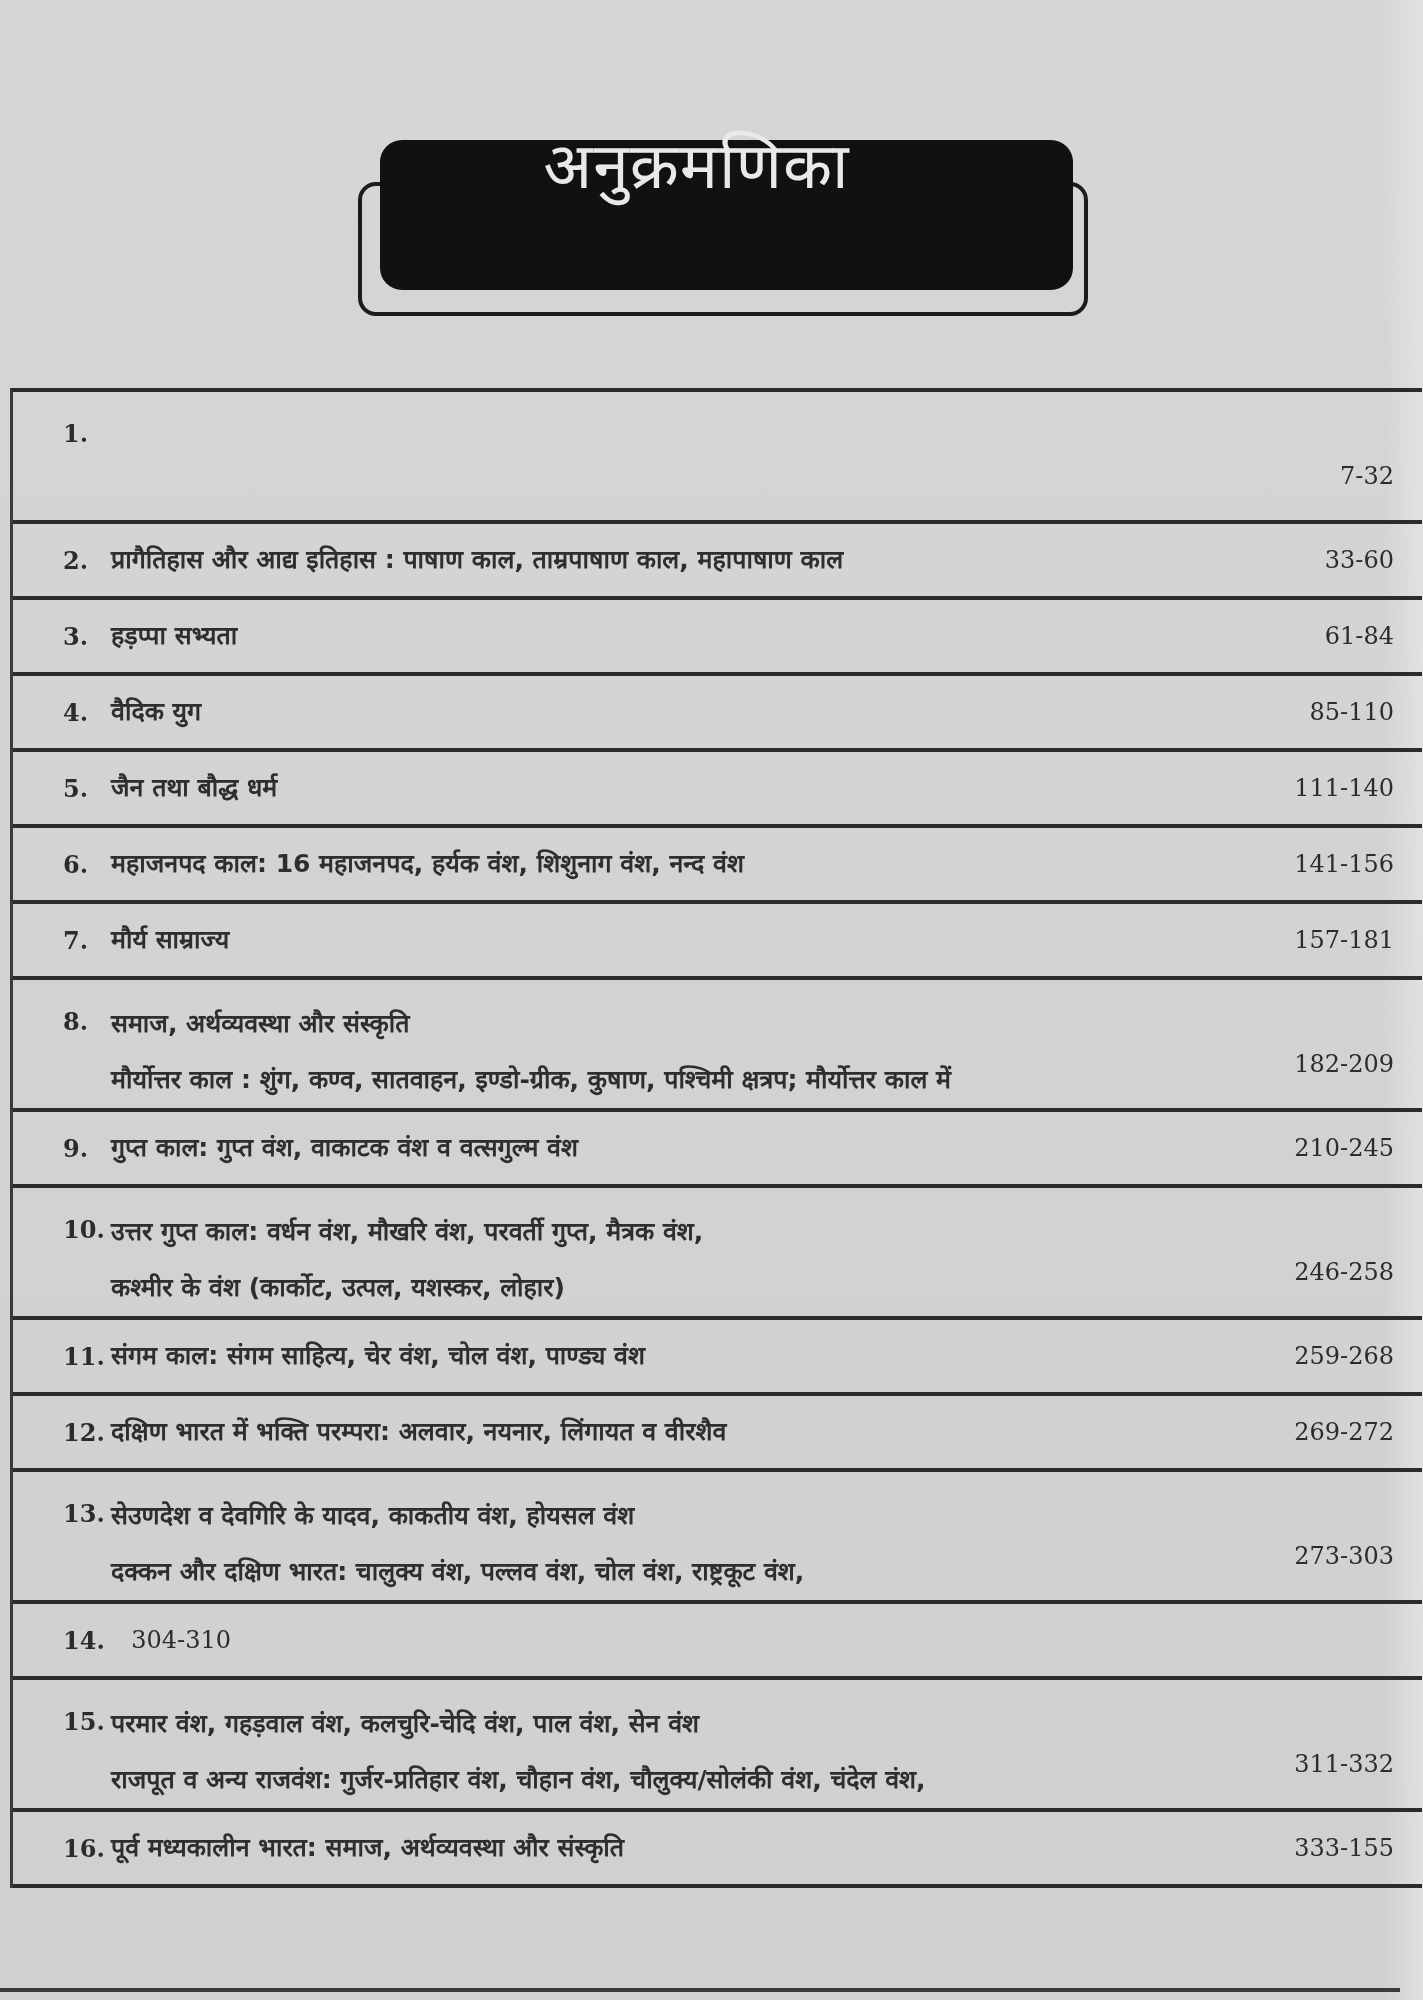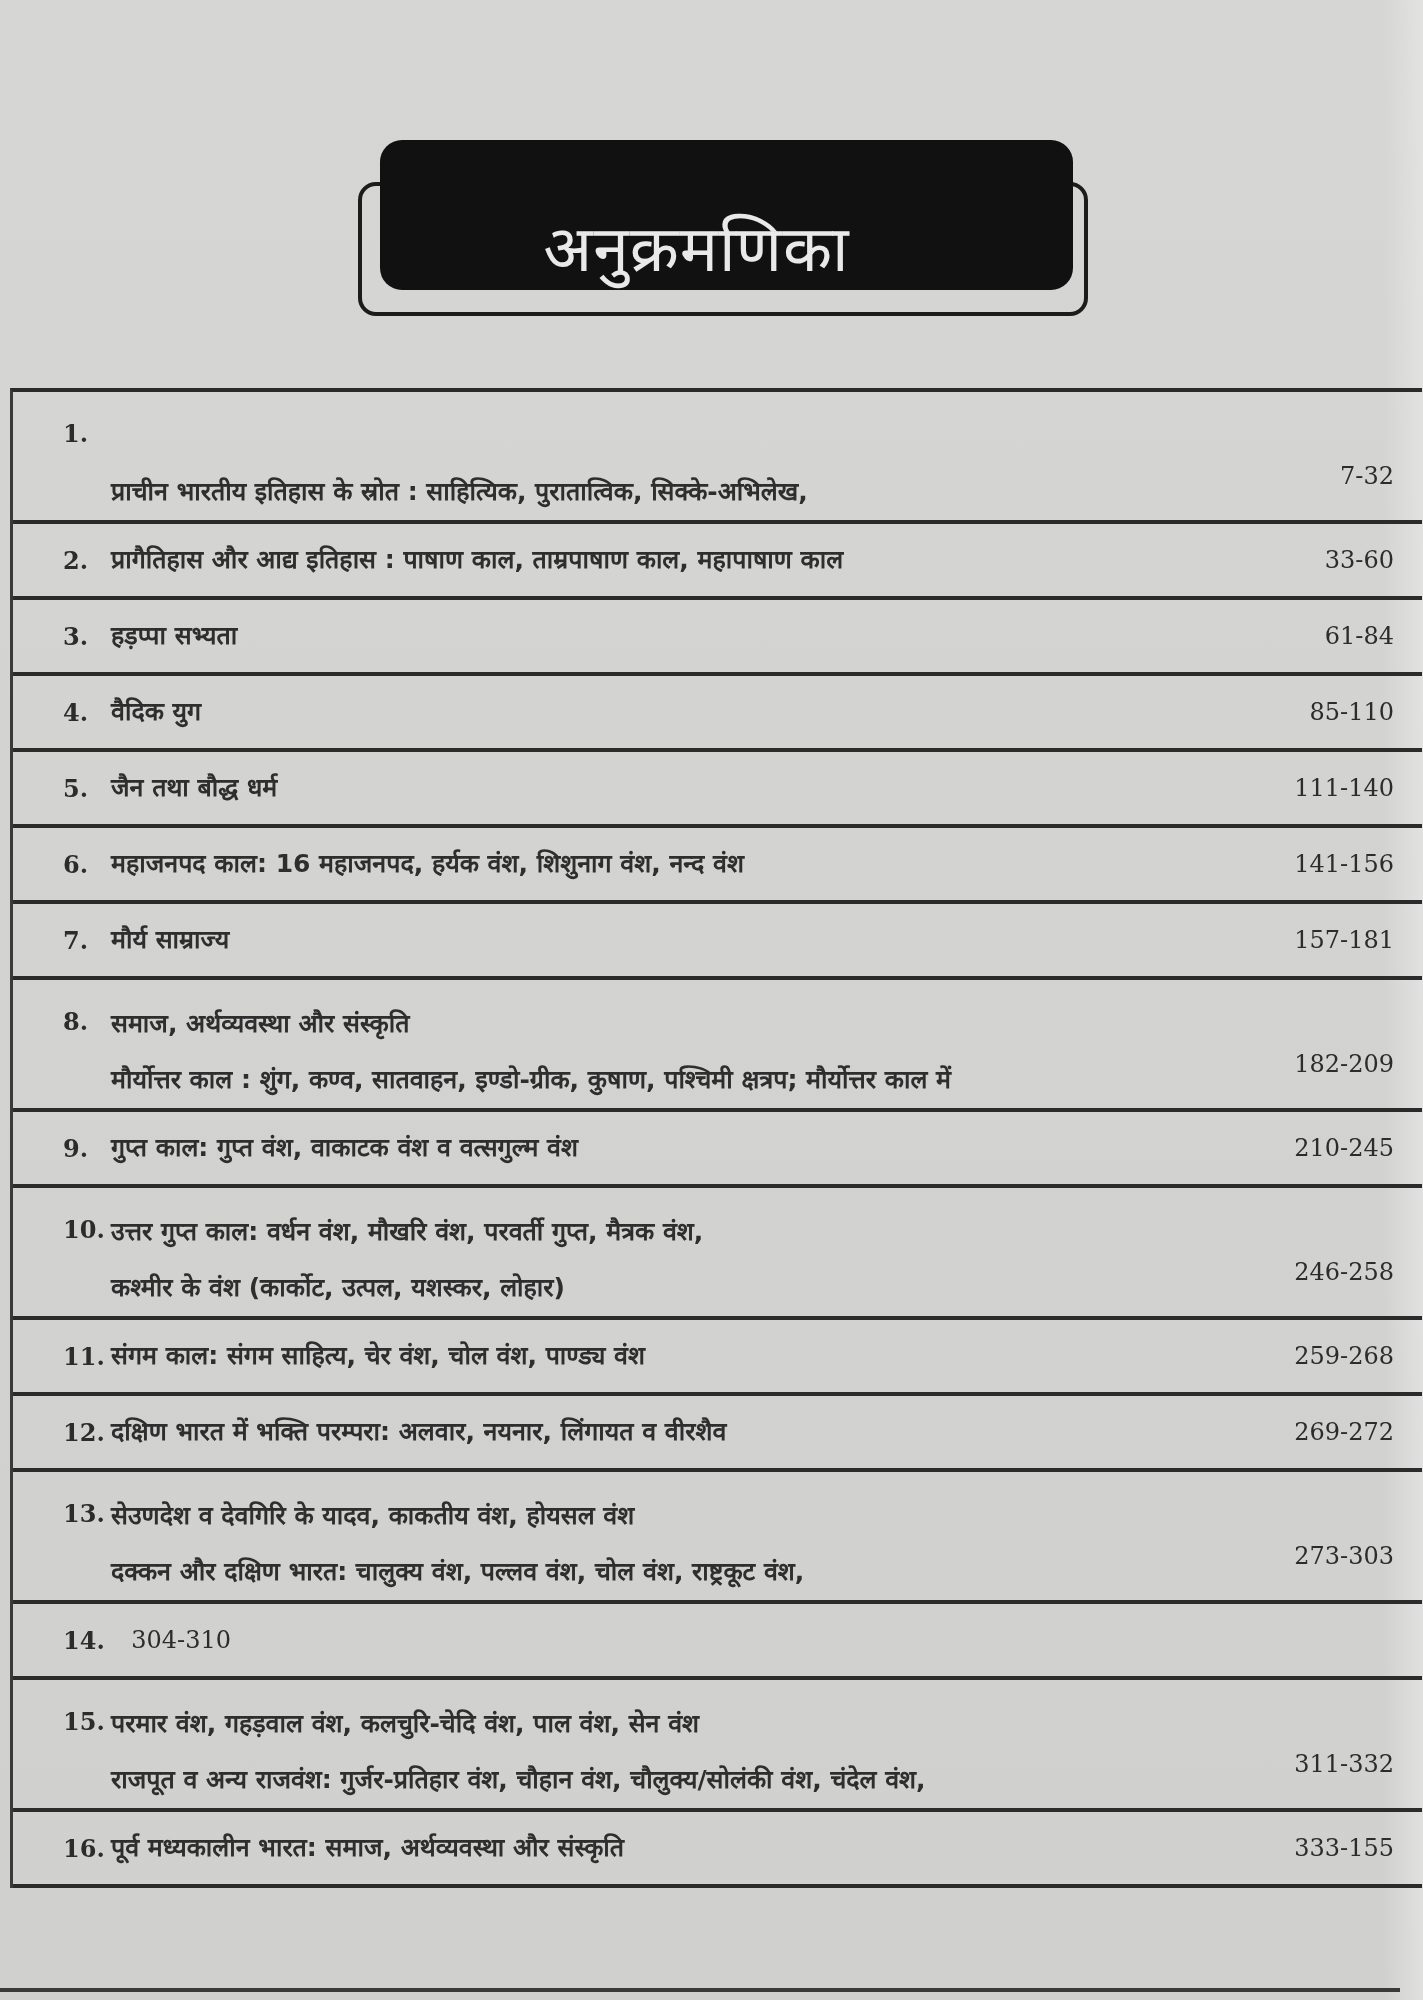--- a/index.html
+++ b/index.html
@@ -37,21 +37,21 @@
       border-radius: 18px;
       box-sizing: border-box;
     }
     .title-badge {
       position: absolute;
       left: 22px; top: 0;
       width: 693px; height: 150px;
       background: #111111;
       border-radius: 22px;
       display: flex;
-      align-items: flex-end;
+      align-items: flex-start;
       justify-content: center;
     }
     .title-text {
       color: #e9e9e9;
       font-family: "DejaVu Sans", "Liberation Sans", sans-serif;
       font-size: 64px;
       letter-spacing: 1px;
       margin-top: -20px;
       margin-left: -60px;
     }
@@ -123,21 +123,20 @@
   <div class="title-badge">
     <span class="title-text">अनुक्रमणिका</span>
   </div>
 </div>
 
 <div class="toc">
 
   <div class="toc-row double">
     <span class="row-num">1.</span>
     <span class="row-title">
-      <span class="line">प्राचीन भारतीय इतिहास के स्रोत : साहित्यिक, पुरातात्विक, सिक्के-अभिलेख,</span>
     </span>
     <span class="row-pages">7-32</span>
   </div>
 
   <div class="toc-row single">
     <span class="row-num">2.</span>
     <span class="row-title">प्रागैतिहास और आद्य इतिहास : पाषाण काल, ताम्रपाषाण काल, महापाषाण काल</span>
     <span class="row-pages">33-60</span>
   </div>
 

